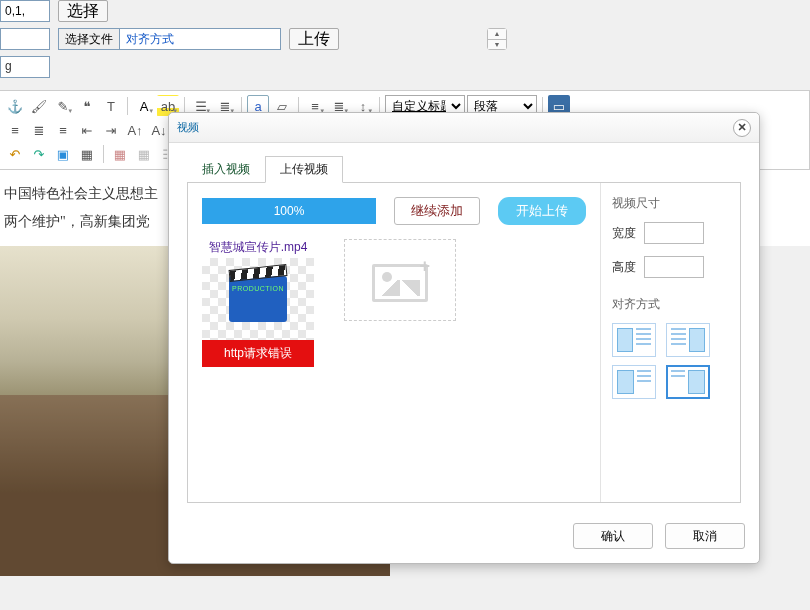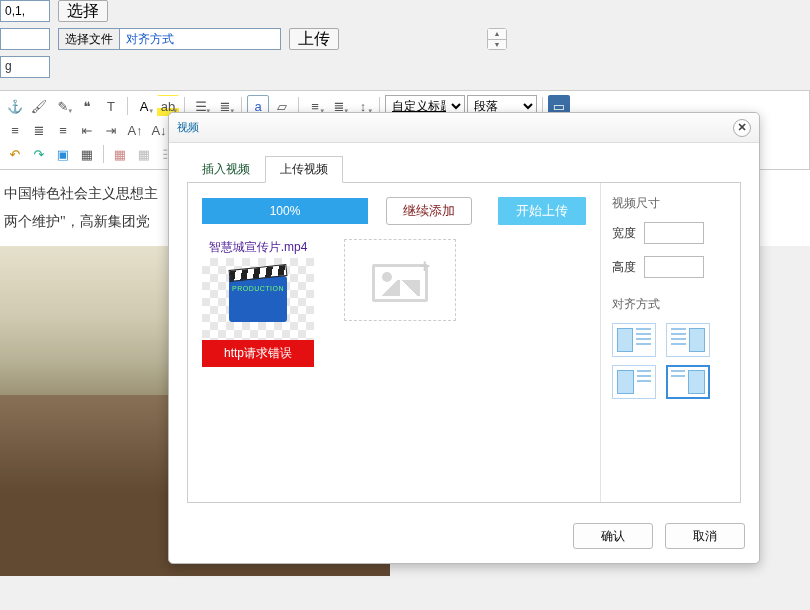--- a/index.html
+++ b/index.html
@@ -283,25 +283,24 @@
     border-radius: 3px;
     font-size: 13px;
     cursor: pointer;
     color: #7f1d1d;
   }
   .btn-primary {
     height: 28px;
     padding: 0 18px;
     background: #5ccaf3;
     border: none;
-    border-radius: 1px;
+    border-radius: 11px;
     color: #fff;
     font-size: 13px;
     cursor: pointer;
-    margin-left: 8px;
   }
 
   .thumbs {
     display: flex;
     gap: 30px;
   }
   .thumb {
     width: 112px;
     text-align: center;
     font-size: 12px;

